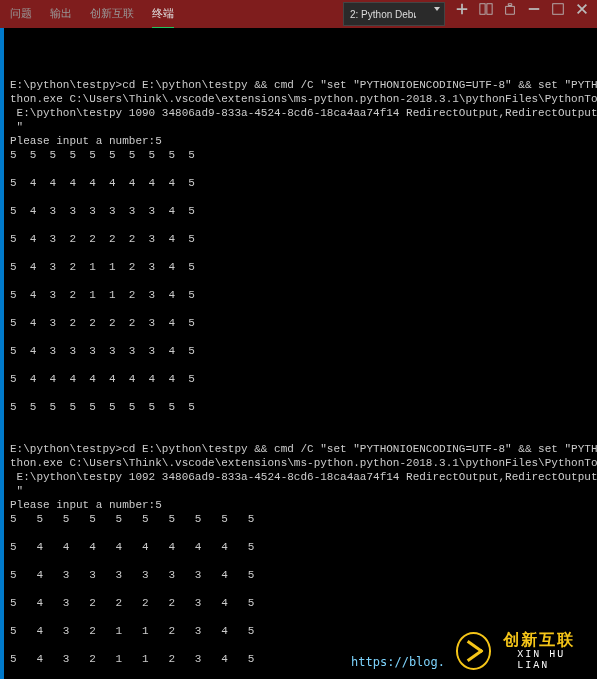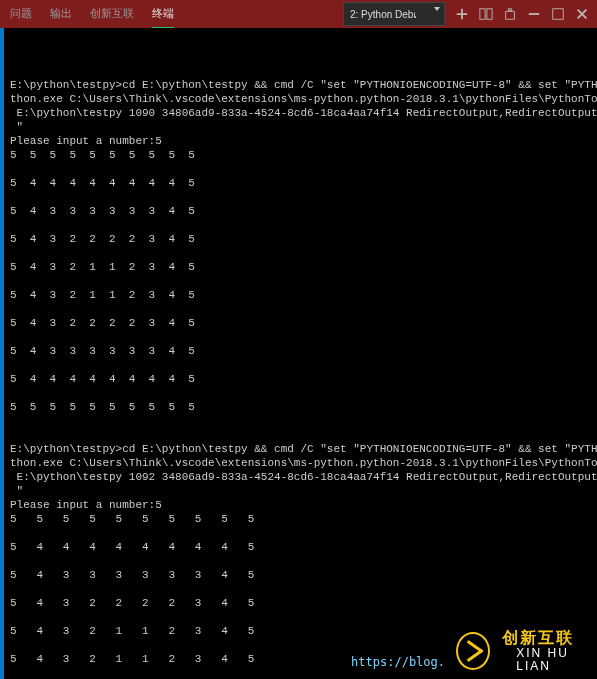--- a/index.html
+++ b/index.html
@@ -21,21 +21,21 @@
     align-items:center;
     padding:0 8px 0 10px;
     background:#7f1d1d;
     font-family:"Segoe UI","Microsoft YaHei",Arial,sans-serif;
     font-size:11px;
     color:#888;
   }
   .tabs{display:flex;gap:18px;flex:1;}
   .tab{padding:6px 0;cursor:pointer;color:#9a9a9a;}
   .tab.active{color:#e0e0e0;border-bottom:1px solid #22c55e;}
-  .right-tools{display:flex;align-items:center;gap:10px;}
+  .right-tools{display:flex;gap:10px;}
   .config-select{
     background:#2a2a2a;
     color:#ddd;
     border:1px solid #444;
     font-size:10px;
     padding:2px 14px 2px 6px;
     height:18px;
     display:flex;
     align-items:center;
     position:relative;
@@ -87,21 +87,21 @@
     position:relative;
   }
   .logo-mark:before,
   .logo-mark:after{
     content:"";position:absolute;background:#f5c518;width:18px;height:3px;left:8px;
   }
   .logo-mark:before{top:11px;transform:rotate(35deg);}
   .logo-mark:after{top:20px;transform:rotate(-35deg);}
   .logo-text{display:flex;flex-direction:column;line-height:1.1;}
   .logo-cn{color:#f5c518;font-family:"Microsoft YaHei",sans-serif;font-size:16px;font-weight:600;letter-spacing:2px;}
-  .logo-en{color:#fff;font-family:Liberation Sans, sans-serif;font-size:12px;letter-spacing:2px;margin-left:14px;}
+  .logo-en{color:#fff;font-family:Liberation Mono, monospace;font-size:10px;letter-spacing:2px;margin-left:14px;}
 </style>
 </head>
 <body>
 
 <div class="panel-bar">
   <div class="tabs">
     <div class="tab">问题</div>
     <div class="tab">输出</div>
     <div class="tab">创新互联</div>
     <div class="tab active">终端</div>

